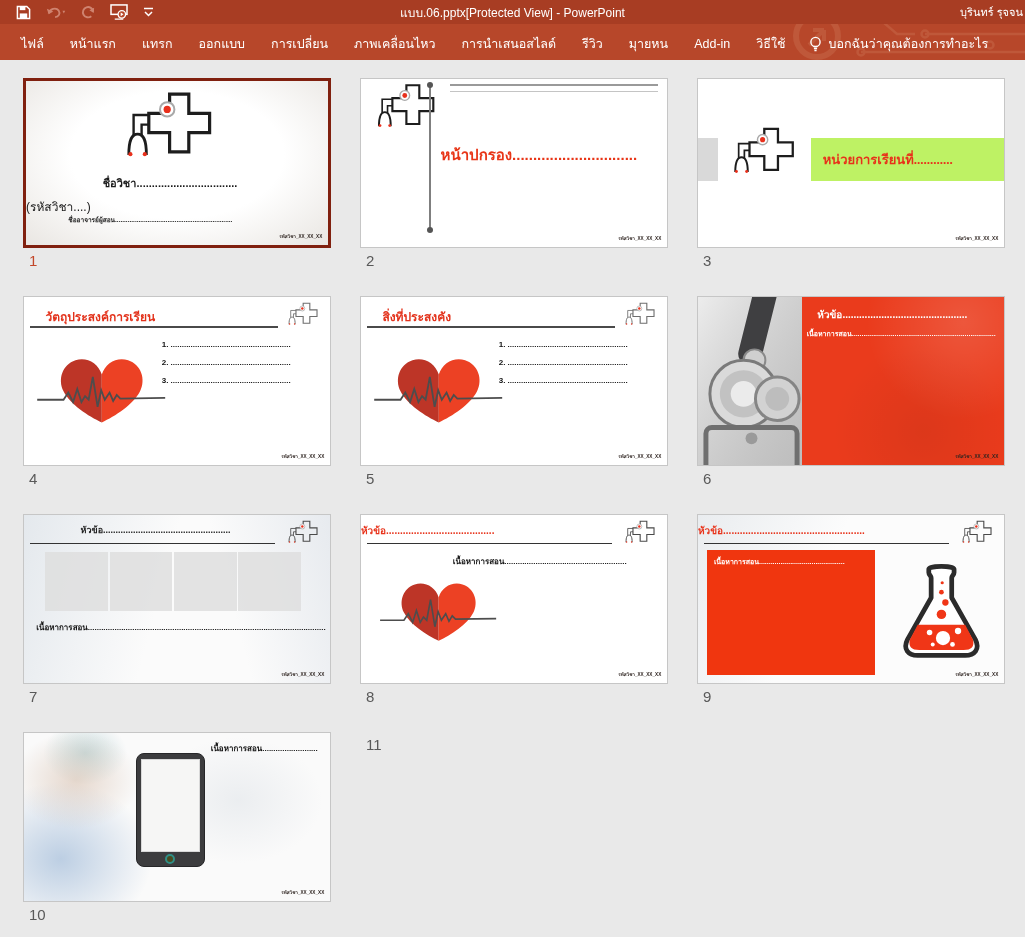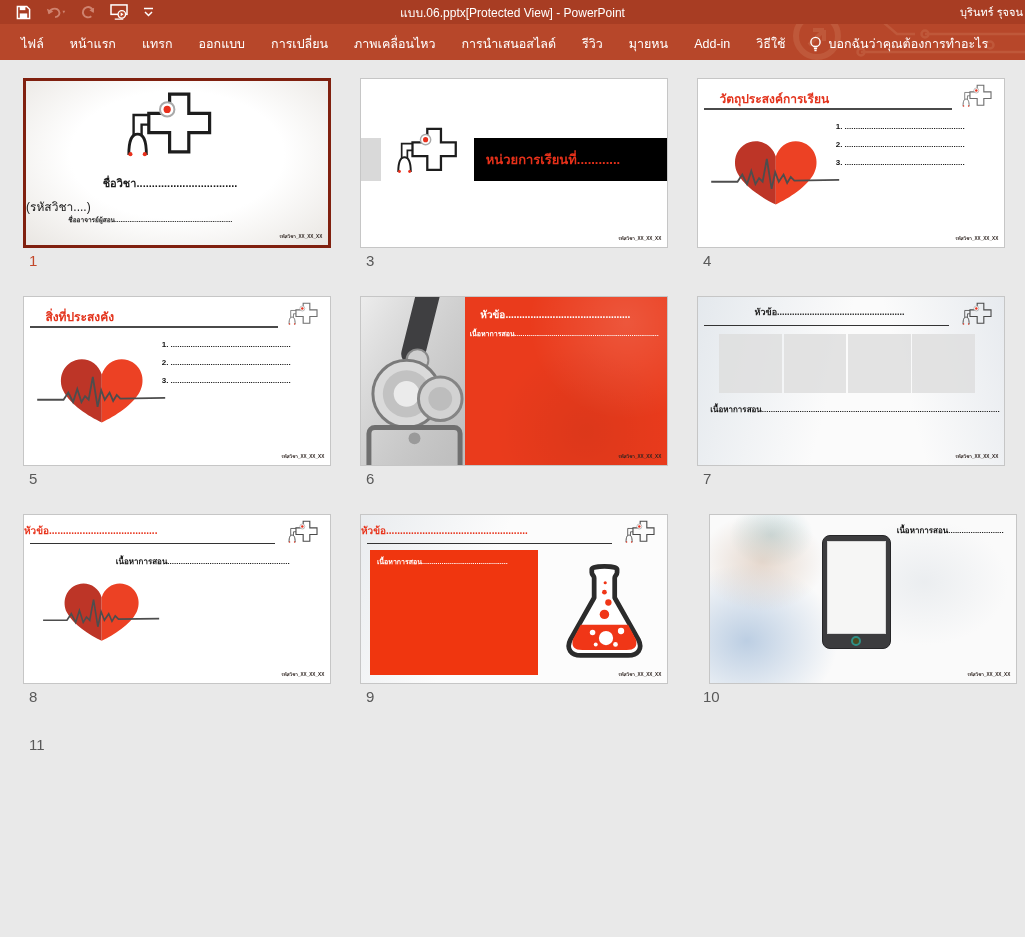--- a/index.html
+++ b/index.html
@@ -59,22 +59,22 @@
   .s2-line2 { position:absolute; top:7%; left:29%; right:3%; height:1px; background:#c4c4c4; }
   .s2-logo { position:absolute; left:4%; top:2.5%; width:70px; height:54px; }
   .s2-vline { position:absolute; left:22.2%; top:3.2%; bottom:10%; width:2px; background:#7f7f7f; }
   .s2-vline::before, .s2-vline::after { content:""; position:absolute; left:-2px;
     width:6px; height:6px; background:#555; border-radius:50%; }
   .s2-vline::before { top:-2px; } .s2-vline::after { bottom:-3px; }
   .s2-title { position:absolute; left:26%; top:38%; font-size:15px; font-weight:bold; color:#e83517; }
 
   
   .s3-bandL { position:absolute; left:0; top:35%; width:6.5%; height:26%; background:#d9d9d9; }
-  .s3-bandR { position:absolute; left:37%; right:0; top:35%; height:26%; background:#000000;
-    display:flex; align-items:center; }
+  .s3-bandR { position:absolute; left:37%; right:0; top:35%; height:26%; background:#bef264;
+    display:flex; align-items:center;font-family:Liberation Serif, serif; }
   .s3-title { font-size:13px; font-weight:bold; color:#e8311a; padding-left:6%; }
   .s3-logo { position:absolute; left:10%; top:28%; width:74px; height:58px; }
 
   
   .obj-title { position:absolute; left:7%; top:6%; font-size:12px; font-weight:bold; color:#e3321b; }
   .rule { position:absolute; left:2%; right:17%; top:17.5%; height:1.5px; background:#4a4a4a; }
   .corner-logo { position:absolute; right:2.5%; top:3%; width:36px; height:28px; }
   .heart-wrap { position:absolute; left:4%; top:24%; width:43%; height:64%; }
   .obj-items { position:absolute; left:45%; top:23%; font-size:8px; font-weight:bold;
     color:#111; line-height:2.3; }
@@ -111,21 +111,21 @@
     background:#f0360f; }
   .s9-red-text { position:absolute; left:4%; top:5%; font-size:7px; font-weight:bold; color:#fff; }
   .s9-flask { position:absolute; right:5%; top:23%; width:31%; height:70%; }
 
   
   .s10 { background:
     radial-gradient(ellipse 90px 70px at 17% 28%, rgba(212,187,168,.55), transparent 70%),
     radial-gradient(ellipse 60px 45px at 20% 12%, rgba(158,196,201,.55), transparent 70%),
     radial-gradient(ellipse 130px 110px at 12% 75%, rgba(127,163,204,.50), transparent 70%),
     radial-gradient(ellipse 120px 90px at 70% 40%, rgba(190,200,210,.25), transparent 70%),
-    #fafafa; margin-left: 12px; }
+    #fafafa; }
   .s10-body { position:absolute; left:61%; top:5.5%; font-size:8px; font-weight:bold; color:#111; }
   .tab-device { position:absolute; left:36.5%; top:12%; width:22.5%; height:68%;
     background:#3c3c3e; border-radius:8px; border:1px solid #262628; }
   .tab-screen { position:absolute; left:6%; right:6%; top:4%; bottom:13%;
     background:#f6f6f5; border:1px solid #d8d8d8; }
   .tab-home { position:absolute; left:50%; bottom:2.5%; width:10px; height:10px;
     transform:translateX(-50%); border:2px solid #2f8f86; border-radius:50%;
     background:#4a4a20; }
 
   
@@ -276,20 +276,33 @@
             <use href="#medlogo"></use>
           </svg>
         <div class="s1-title">ชื่อวิชา.................................</div>
         <div class="s1-sub">(รหัสวิชา....)</div>
         <div class="s1-teacher">ชื่ออาจารย์ผู้สอน.................................................................</div>
         <div class="footer-txt">รหัสวิชา_XX_XX_XX</div>
       </div>
       <div class="num">1</div>
     </div>
 
+    <div class="cell">
+      <div class="thumb">
+        <div class="s2-line1"></div>
+        <div class="s2-line2"></div>
+        <svg class="logo s2-logo">
+            <use href="#medlogo"></use>
+          </svg>
+        <div class="s2-vline"></div>
+        <div class="s2-title">หน้าปกรอง..............................</div>
+        <div class="footer-txt">รหัสวิชา_XX_XX_XX</div>
+      </div>
+      <div class="num">2</div>
+    </div>
 
     <div class="cell">
       <div class="thumb">
         <div class="s3-bandL"></div>
         <div class="s3-bandR">
           <div class="s3-title">หน่วยการเรียนที่............</div>
         </div>
         <svg class="logo s3-logo">
             <use href="#medlogo"></use>
           </svg>

